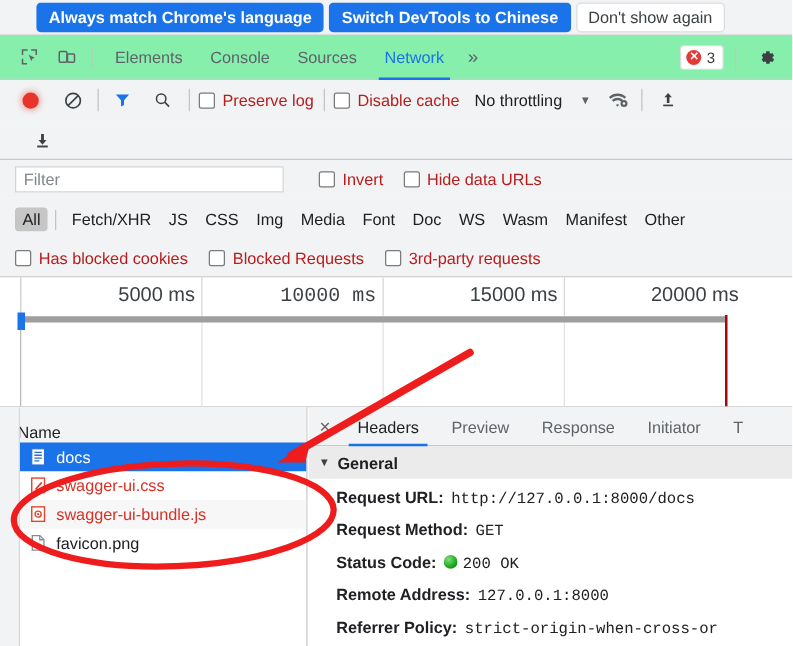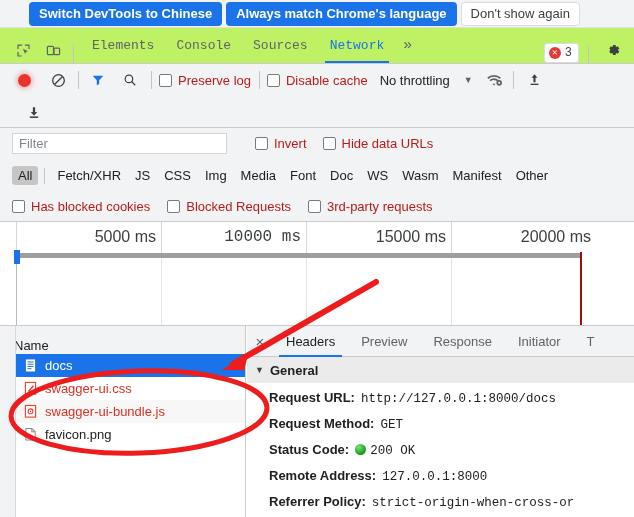--- a/index.html
+++ b/index.html
@@ -28,24 +28,23 @@
     font-size: 13px; font-weight: bold;
     display: flex; align-items: center;
     cursor: pointer; white-space: nowrap;
   }
   .ib-btn.primary { background: #1a73e8; color: #fff; }
   .ib-btn.ghost { background: #fff; color: #3c4043; border-color:#dadce0; font-weight: normal; }
 
   
   .tabstrip {
     position: absolute; left: 0; top: 28px; width: 634px; height: 36px;
-    background: #bef264;
-    display: flex; align-items: flex-end;
+    background: #86efac;
+    display: flex; align-items: center;
     border-bottom: 1px solid #cacaca;
-    font-family: Liberation Mono, monospace;
   }
   .tool-ico { width: 26px; height: 26px; display:flex; align-items:center; justify-content:center; cursor:pointer; margin-left: 4px;}
   .tool-ico:first-of-type { margin-left: 10px; }
   .vsep { width: 1px; height: 18px; background: #c4c4c4; margin: 0 7px; }
   .ptab {
     height: 36px; padding: 0 11px;
     display: flex; align-items: center; justify-content: center;
     font-size: 13px; color: #5f6368; cursor: pointer; white-space: nowrap;
     position: relative;
   }
@@ -185,22 +184,22 @@
 
   
   .annot { position:absolute; left:0; top:0; width:634px; height:517px; pointer-events:none; }
 </style>
 </head>
 <body>
 
 <div id="app">
 
   <div class="infobar">
+    <div class="ib-btn primary">Always match Chrome's language</div>
     <div class="ib-btn primary">Switch DevTools to Chinese</div>
-    <div class="ib-btn primary">Always match Chrome's language</div>
     <div class="ib-btn ghost">Don't show again</div>
   </div>
 
   <div class="tabstrip">
     <div class="tool-ico">
       <svg width="15" height="15" viewBox="0 0 16 16">
         <path d="M1.5 1.5h5v1.3h-3.7v3.7h-1.3zM14.5 1.5v5h-1.3v-3.7h-3.7v-1.3zM1.5 14.5v-5h1.3v3.7h3.2v1.3z" fill="#5f6368"></path>
         <path d="M7.4 6.2l5.3 2.5-2.2.8-.8 2.3z" fill="#5f6368"></path>
       </svg>
     </div>

